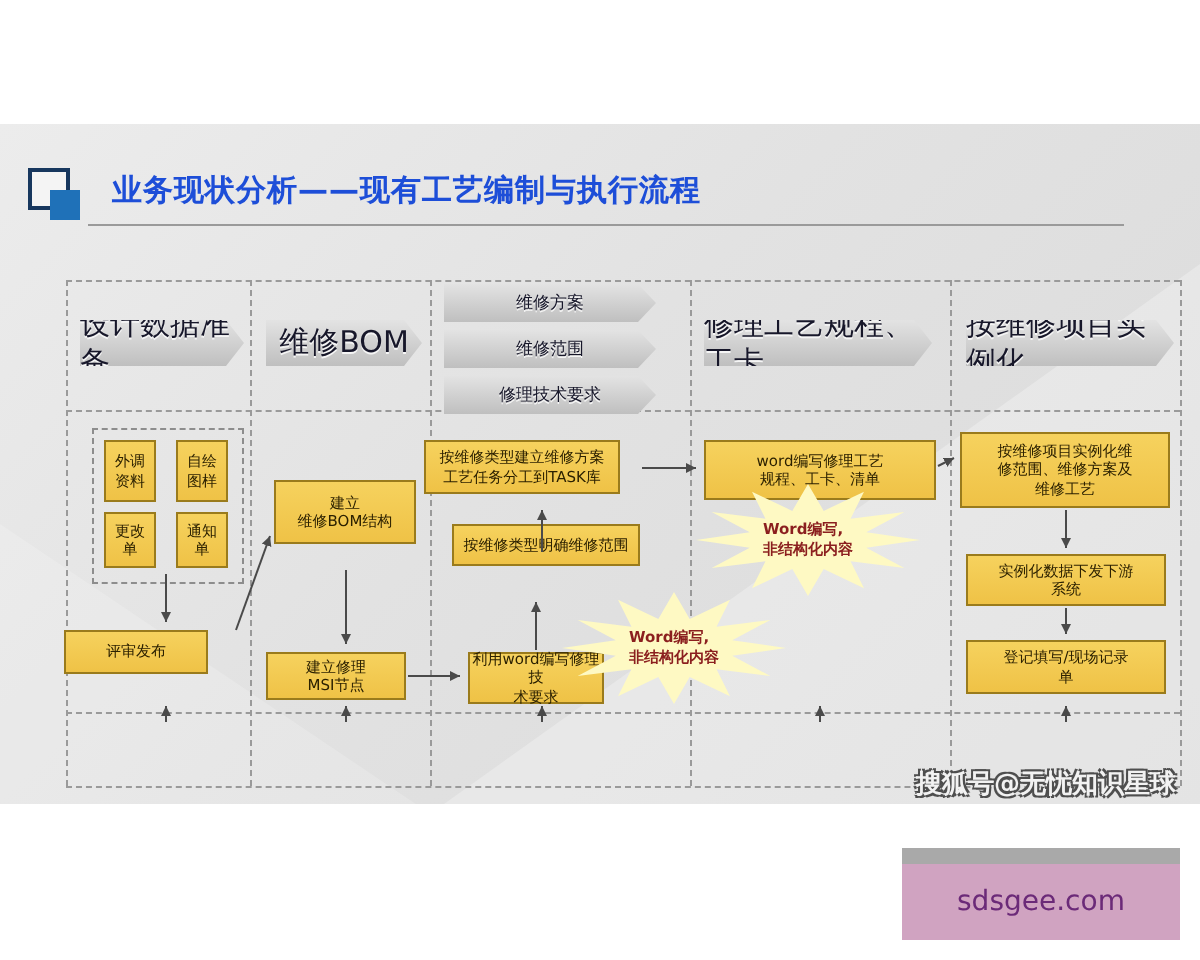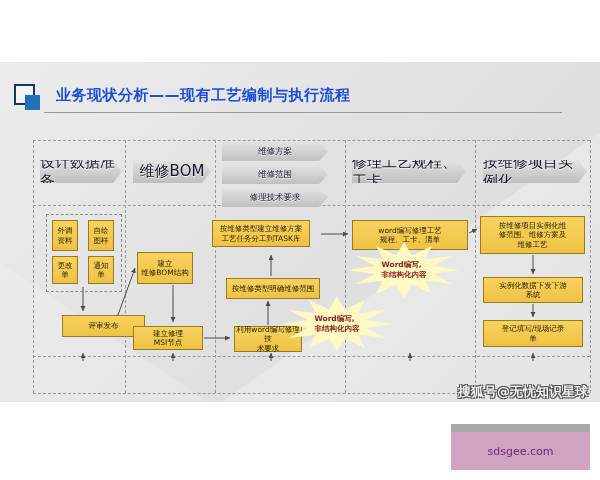--- a/index.html
+++ b/index.html
@@ -35,21 +35,21 @@
   .star{position:absolute;display:flex;align-items:center;justify-content:center;text-align:left;
         background:#fef9c3;color:#8b1f1f;font-weight:bold;font-size:7.5px;line-height:1.3;white-space:pre-line;
         clip-path:polygon(100% 50%,76% 57%,93% 75%,69% 69%,75% 93%,57% 76%,50% 100%,43% 76%,25% 93%,31% 69%,7% 75%,24% 57%,0% 50%,24% 43%,7% 25%,31% 31%,25% 7%,43% 24%,50% 0%,57% 24%,75% 7%,69% 31%,93% 25%,76% 43%);}
   
   .connectors{position:absolute;left:0;top:0;width:600px;height:480px;pointer-events:none;}
   
   .watermark{position:absolute;right:12px;top:383px;font-size:13px;font-weight:bold;color:#f2f2f2;
              text-shadow:-1px -1px 0 #4e4e4e,1px -1px 0 #4e4e4e,-1px 1px 0 #4e4e4e,1px 1px 0 #4e4e4e;}
   .badge{position:absolute;left:451px;top:424px;width:139px;height:46px;background:#d0a3c1;
          border-top:8px solid #a9a9a9;display:flex;align-items:center;justify-content:center;box-sizing:border-box;}
-  .badge span{font-size:11px;color:#6b2a78;}
+  .badge span{font-size:14px;color:#6b2a78;}
 </style>
 </head>
 <body>
 
 <div class="page">
 
   <div class="slide-bg">
     <div class="deco1"></div>
     <div class="deco2"></div>
   </div>
@@ -80,30 +80,30 @@
 
   <div class="dash-group"></div>
   <div class="box" style="left:52px;top:220px;width:26px;height:31px">外调
 资料</div>
   <div class="box" style="left:88px;top:220px;width:26px;height:31px">自绘
 图样</div>
   <div class="box" style="left:52px;top:256px;width:26px;height:28px">更改
 单</div>
   <div class="box" style="left:88px;top:256px;width:26px;height:28px">通知
 单</div>
-  <div class="box" style="left:62px;top:315px;width:83px;height:22px">评审发布</div>
+  <div class="box" style="left:32px;top:315px;width:72px;height:22px">评审发布</div>
 
-  <div class="box" style="left:137px;top:252px;width:56px;height:32px">建立
+  <div class="box" style="left:137px;top:240px;width:71px;height:32px">建立
 维修BOM结构</div>
   <div class="box" style="left:133px;top:326px;width:70px;height:24px">建立修理
 MSI节点</div>
 
   <div class="box" style="left:212px;top:220px;width:98px;height:27px">按维修类型建立维修方案
 工艺任务分工到TASK库</div>
-  <div class="box" style="left:226px;top:278px;width:94px;height:21px">按维修类型明确维修范围</div>
+  <div class="box" style="left:226px;top:262px;width:94px;height:21px">按维修类型明确维修范围</div>
   <div class="box" style="left:234px;top:326px;width:68px;height:26px">利用word编写修理技
 术要求</div>
 
   <div class="box" style="left:352px;top:220px;width:116px;height:30px">word编写修理工艺
 规程、工卡、清单</div>
 
   <div class="box" style="left:480px;top:216px;width:105px;height:38px">按维修项目实例化维
 修范围、维修方案及
 维修工艺</div>
   <div class="box" style="left:483px;top:277px;width:100px;height:26px">实例化数据下发下游

